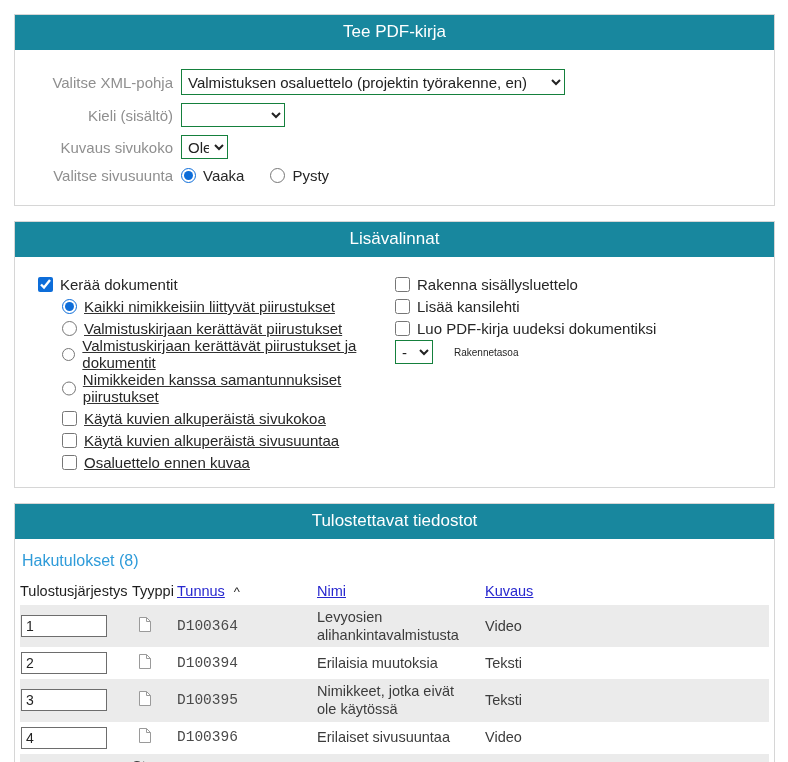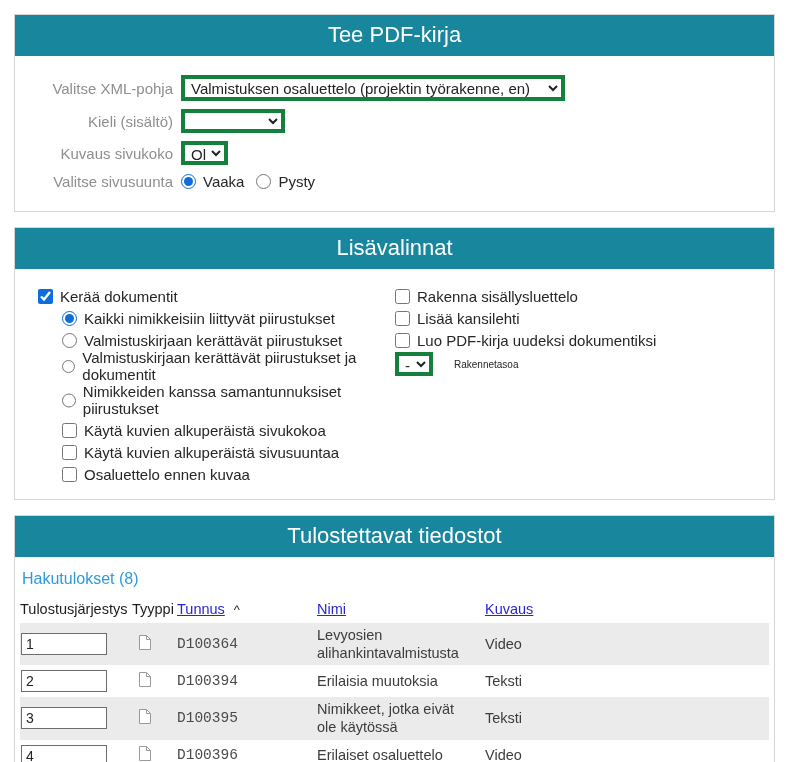--- a/index.html
+++ b/index.html
@@ -14,52 +14,52 @@
   .panel {
     margin: 0 13px 0 14px;
     border: 1px solid #d6d6d6;
     background: #fff;
   }
   .panel + .panel { margin-top: 15px; }
   .panel-header {
     background: #18879e;
     color: #fff;
     text-align: center;
-    font-size: 22px;
+    font-size: 17px;
     padding: 7px 0 8px;
   }
 
   
   .form-body { padding: 11px 0 13px; }
   .form-row { display: flex; align-items: center; margin: 8px 0; }
   .flabel {
     width: 158px; text-align: right; flex: 0 0 158px;
     color: #8f8f8f; font-size: 15px; padding-right: 8px;
   }
   select {
     font-family: "Liberation Sans", sans-serif;
     font-size: 15px; color: #222;
-    background: #fff; border: 4px solid #15803d;
+    background: #fff; border: 1px solid #15803d;
     height: 26px; padding: 0 2px; border-radius: 0;
   }
   .sel-xml { width: 384px; }
   .sel-lang { width: 104px; height: 24px; }
   .sel-size { width: 47px; height: 24px; }
   .sel-level { width: 38px; height: 24px; }
 
-  .radio-row { display: flex; gap: 12px; }
+  .radio-row { display: flex; gap: 26px; }
   .opt { display: flex; align-items: center; font-size: 15px; color: #262626; cursor: default; }
   .opt input { margin: 0 7px 0 0; width: 15px; height: 15px; accent-color: #0d6dd9; }
 
   
   .options-body { display: flex; padding: 14px 0 16px; }
   .col-left { width: 380px; padding-left: 23px; box-sizing: border-box; }
   .col-right { flex: 1; }
   .opt-line { display: flex; align-items: flex-end; min-height: 22px; }
-  .nested { margin-left: 24px; }
+  .nested { margin-left: 24px; text-decoration: underline; }
   .level-row { display: flex; align-items: center; min-height: 26px; margin-top: 2px; }
   .level-row .lvl-label { font-size: 10px; color: #262626; margin-left: 21px; }
 
   
   .files-body { padding: 0 5px 3px; }
   .results-heading {
     color: #2e9bd9; font-size: 16px;
     margin: 13px 0 13px 2px;
   }
   .thead, .trow {
@@ -293,21 +293,21 @@
         </div>
         <div class="td">
           <span class="doc-icon">
             <svg width="14" height="17" viewBox="0 0 14 17">
                 <path d="M1.5 1.5 h7 l4 4 v10 h-11 z" fill="#fff" stroke="#9a9a9a"></path>
                 <path d="M8.5 1.5 v4 h4" fill="none" stroke="#9a9a9a"></path>
               </svg>
           </span>
         </div>
         <div class="td td-tunnus">D100396</div>
-        <div class="td">Erilaiset osaluettelo</div>
+        <div class="td">Erilaiset sivusuuntaa</div>
         <div class="td">Video</div>
       </div>
 
       <div class="trow striped">
 
         <div class="td">Fillari-konfiguraattorin ohje</div>
         <div class="td">Step-by-step ohje polkupyöräkonfiguraattorin käyttöön</div>
       </div>
 
     </div>

